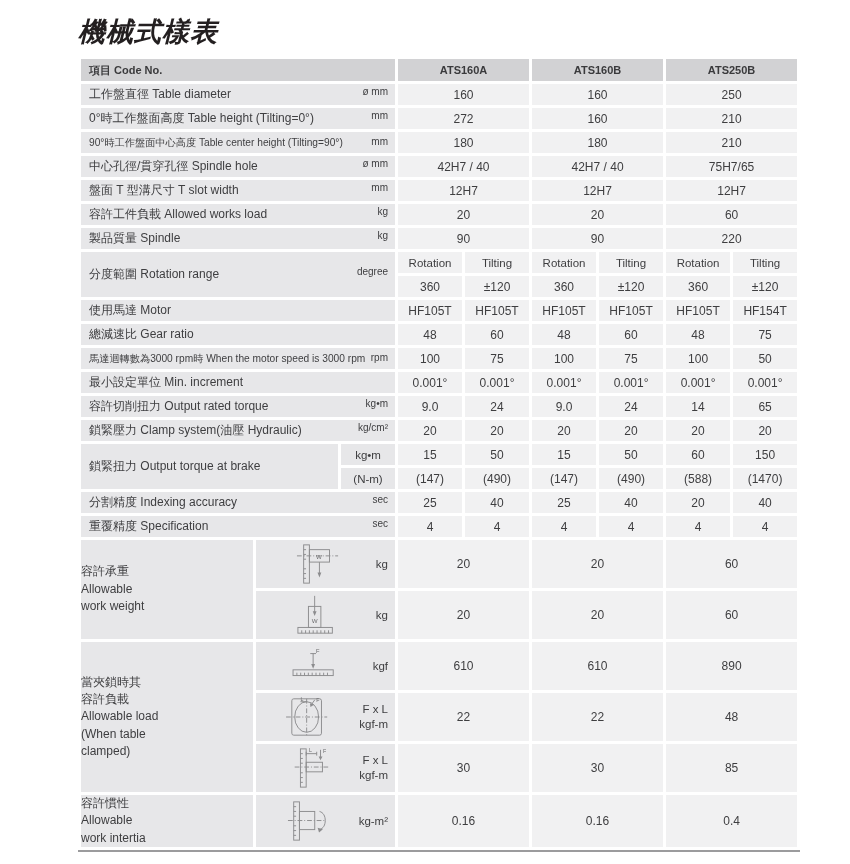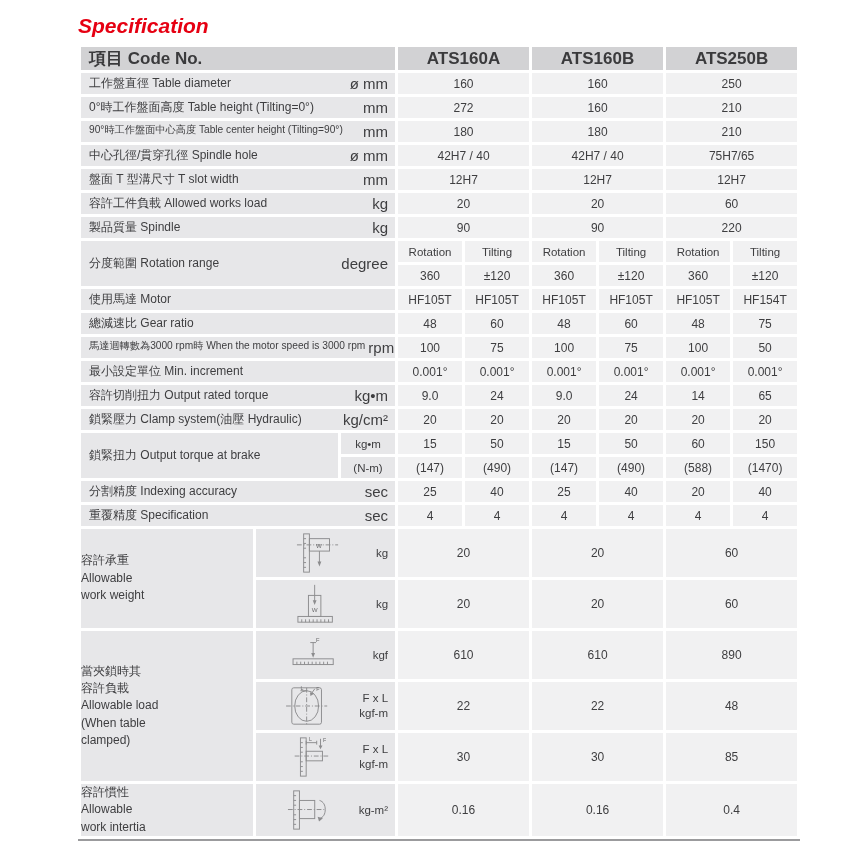--- a/index.html
+++ b/index.html
@@ -14,45 +14,45 @@
 
   table.spec{
     margin-left:78px;border-collapse:separate;border-spacing:3px;
     table-layout:fixed;width:722px;border-bottom:2px solid #9b9b9d;
   }
   td{padding:0;overflow:hidden;vertical-align:middle;}
   tr.std td{height:21px;}
   tr.head td{height:22px;}
   tr.fig-row td{height:47px;}
 
-  .hcell{background:#d2d2d4;font-size:17px;font-weight:bold;color:#3a3a3c;}
+  .hcell{background:#d2d2d4;font-size:11px;font-weight:bold;color:#3a3a3c;}
   .hlabel{text-align:left;padding-left:8px;}
   .hmodel{text-align:center;}
 
   .lcell{background:#e7e7e9;font-size:12px;text-align:left;}
   .lwrap{display:flex;justify-content:space-between;align-items:flex-start;padding:0 7px 0 8px;}
   .ltext{white-space:nowrap;}
   .ltext.tight{font-size:10.2px;}
-  .unit{font-size:15px;padding-left:3px;white-space:nowrap;}
+  .unit{font-size:10px;padding-left:3px;white-space:nowrap;}
 
   .vcell{background:#f1f1f2;text-align:center;font-size:12px;}
   .subhead{font-size:11.5px;}
   .ucell{background:#e7e7e9;text-align:center;font-size:11.5px;}
 
   .figlabel{white-space:pre-line;font-size:12px;line-height:1.45;}
   .fwrap{display:flex;align-items:center;padding:2px 7px 2px 4px;}
   .ficon{flex:1;display:flex;justify-content:center;align-items:center;}
   .ficon svg{width:64px;height:44px;display:block;}
   .funit{white-space:pre-line;text-align:right;font-size:11.5px;line-height:1.3;}
 </style>
 </head>
 <body>
 
 <div class="page-title">
-  <span class="title-en">Specification</span>
+  <span class="title-zh">機械式樣表</span>
 </div>
 
 <table class="spec">
   <colgroup>
     <col style="width:172px">
       <col style="width:82px">
       <col style="width:54px">
     <col style="width:64px">
       <col style="width:64px">
       <col style="width:64px">

